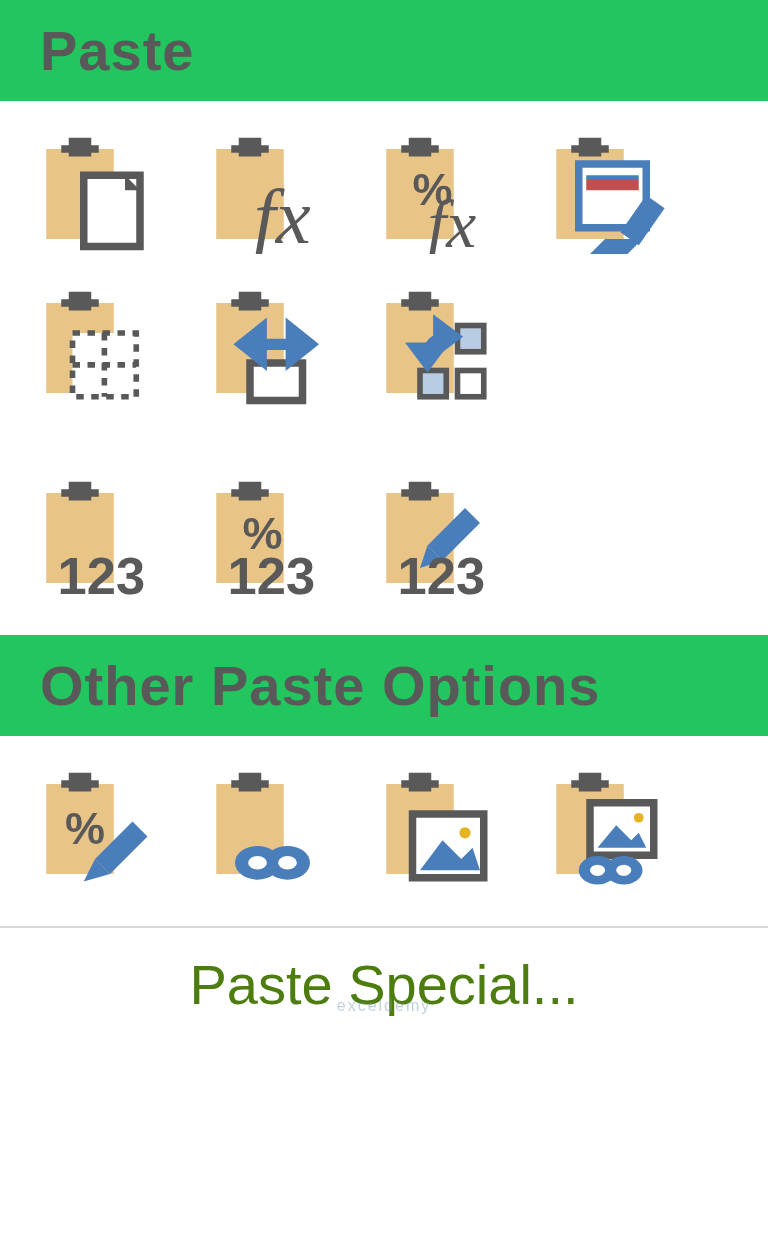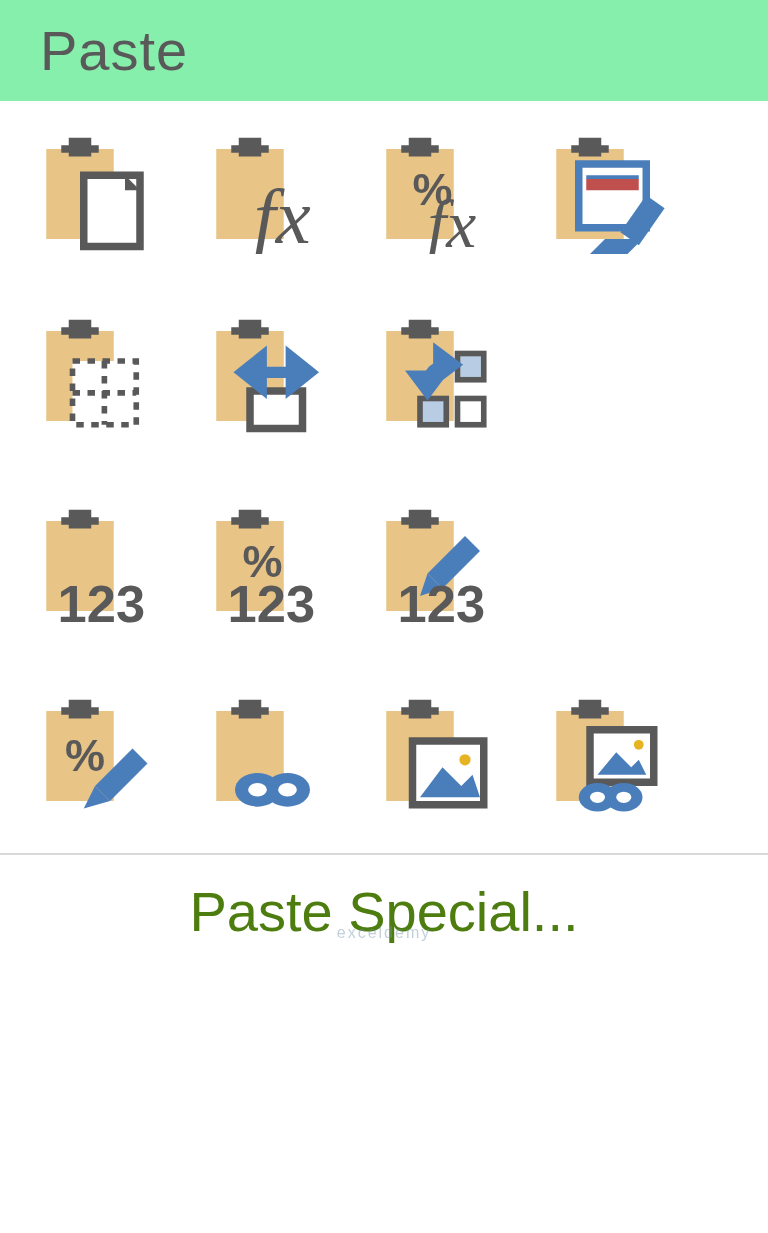--- a/index.html
+++ b/index.html
@@ -4,31 +4,31 @@
 <style>
   body {
     margin: 0;
     padding: 0;
     font-family: "Segoe UI", Tahoma, sans-serif;
     background: #ffffff;
     width: 768px;
   }
   .menu { width: 768px; }
   .section-header {
-    background: #86efac;
+    background: #22c55e;
     color: #595959;
     font-size: 56px;
     padding: 18px 0 18px 40px;
-    font-weight: 400;
+    font-weight: 700;
     letter-spacing: 1px;
   }
   .icon-grid {
     display: flex;
     flex-wrap: wrap;
-    gap: 52px 40px;
+    gap: 24px 40px;
     padding: 30px 30px 30px 30px;
     background: #ffffff;
   }
   .icon-btn {
     width: 130px;
     height: 130px;
     display: flex;
     align-items: center;
     justify-content: center;
     cursor: pointer;
@@ -197,20 +197,21 @@
           <rect x="9" y="1" width="6" height="5" fill="#595959"></rect>
           <rect x="7" y="3" width="10" height="2" fill="#595959"></rect>
           <polygon points="24,8 28,12 18,22 14,18" fill="#4a7ebb"></polygon>
           <polygon points="14,18 18,22 12,24" fill="#4a7ebb"></polygon>
           <text x="6" y="31" font-family="sans-serif" font-size="14" font-weight="bold" fill="#595959">123</text>
         </svg>
       </span>
     </div>
   </div>
 
+  <div class="section-header">Other Paste Options</div>
 
   <div class="icon-grid">
 
     <div class="icon-btn">
       <span>
         <svg width="120" height="120" viewBox="0 0 32 32">
           <rect x="3" y="4" width="18" height="24" fill="#e8c487"></rect>
           <rect x="9" y="1" width="6" height="5" fill="#595959"></rect>
           <rect x="7" y="3" width="10" height="2" fill="#595959"></rect>
           <text x="8" y="20" font-family="sans-serif" font-size="12" font-weight="bold" fill="#595959">%</text>

